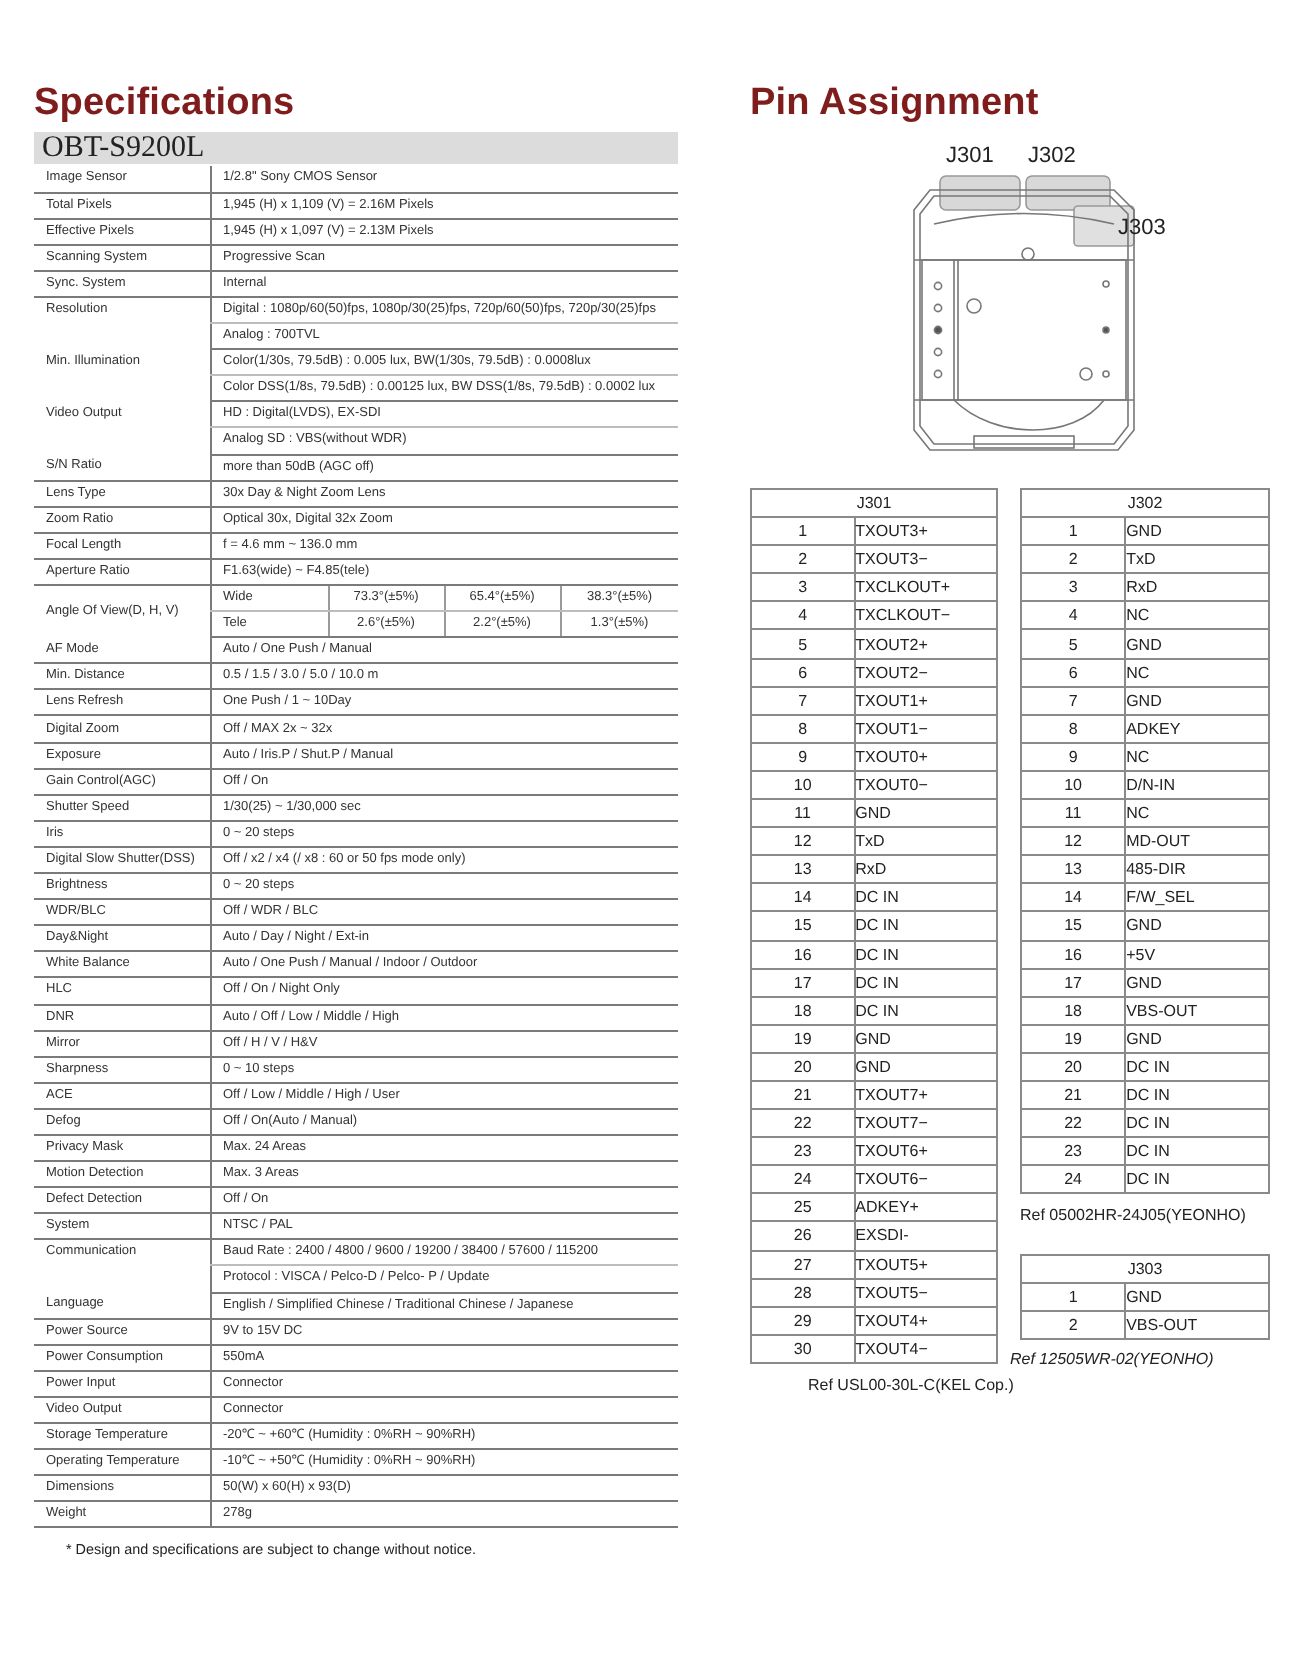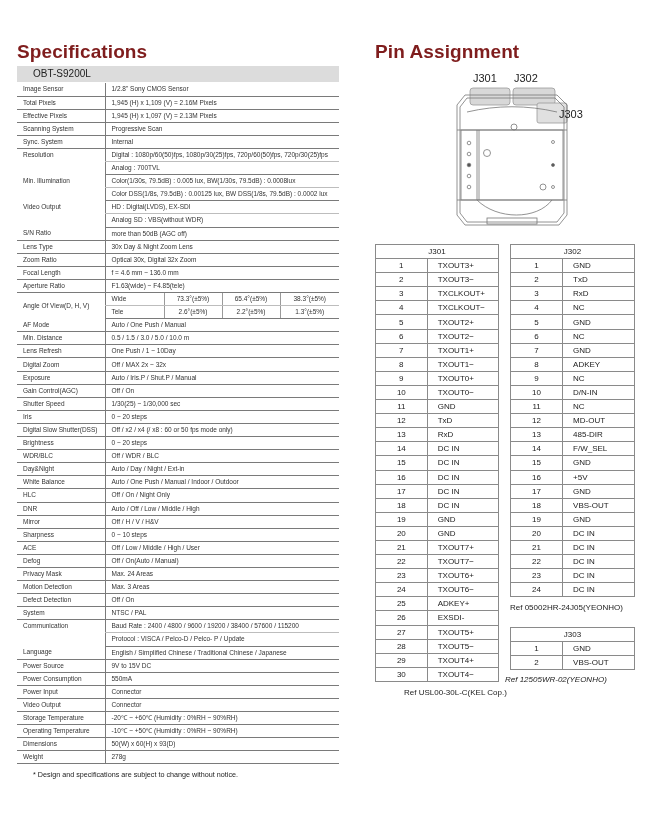--- a/index.html
+++ b/index.html
@@ -5,42 +5,42 @@
   * { box-sizing: border-box; margin: 0; padding: 0; }
   html, body { width: 650px; height: 834px; background: #ffffff; overflow: hidden; }
   body { font-family: "Liberation Sans", sans-serif; color: #222; position: relative; }
 
   .h1 { position: absolute; font-size: 19px; font-weight: bold; color: #7f1d1d; letter-spacing: 0.1px; }
   #spec-title { left: 17px; top: 41px; }
   #pin-title { left: 375px; top: 41px; }
 
   
   #spec { position: absolute; left: 17px; top: 66px; width: 322px; }
-  .model { background: #dcdcdc; height: 16px; font-size: 10px; line-height: 16px; padding-left: 16px; color: #222; }
+  .model { background: #dcdcdc; height: 16px; font-size: 15px; line-height: 16px; padding-left: 4px; color: #222; font-family: Liberation Serif, serif; }
   table.spec { width: 322px; border-collapse: collapse; table-layout: fixed; margin-top: 1px; }
   table.spec td { font-size: 6.5px; height: 13.1px; line-height: 12px; padding: 0 0 0 6px; color: #333; white-space: nowrap; overflow: hidden; vertical-align: middle; }
   table.spec td.k { width: 88px; }
   table.spec tr td { border-bottom: 1px solid #7a7a7a; }
   table.spec td.v { border-left: 1px solid #7a7a7a; }
   table.spec tr.sub td.k { border-bottom: none; }
   table.spec tr.half td.v { border-bottom: 1px solid #bdbdbd; }
   table.spec td.c { text-align: center; border-left: 1px solid #9a9a9a; padding: 0; }
   table.spec tr.aovw td.v, table.spec tr.aovw td.c { border-bottom: 1px solid #bdbdbd; }
   .note { font-size: 7.2px; color: #222; margin-top: 6px; margin-left: 16px; }
 
   
   #drawing { position: absolute; left: 447px; top: 70px; width: 190px; height: 160px; }
   .dlabel { position: absolute; font-size: 11px; color: #222; }
 
   
   table.pin { border-collapse: collapse; table-layout: fixed; position: absolute; }
   table.pin td { border: 1px solid #8a8a8a; font-size: 8px; height: 14.1px; line-height: 13px; color: #222; padding: 0; white-space: nowrap; }
   table.pin td.hd { text-align: center; font-size: 8px; }
   table.pin td.n { text-align: center; }
-  table.pin td.s { padding-left: 10px; }
+  table.pin td.s { }
   #j301 { left: 375px; top: 244px; width: 124px; }
   #j302 { left: 510px; top: 244px; width: 125px; }
   #j303 { left: 510px; top: 627px; width: 125px; }
   .ref { position: absolute; font-size: 8px; color: #222; }
 </style>
 </head>
 <body>
 
 <div class="h1" id="spec-title">Specifications</div>
 <div class="h1" id="pin-title">Pin Assignment</div>

